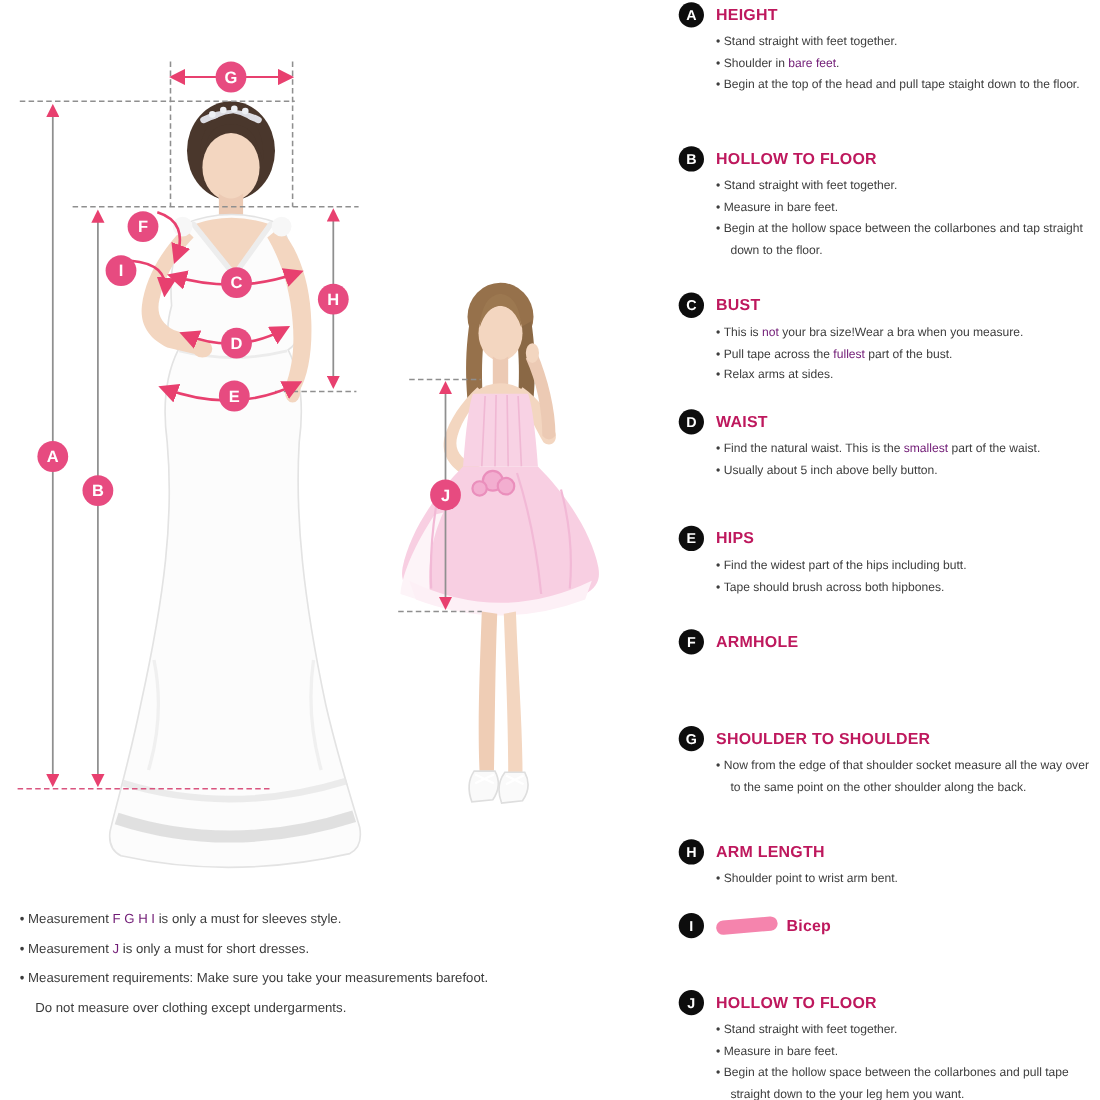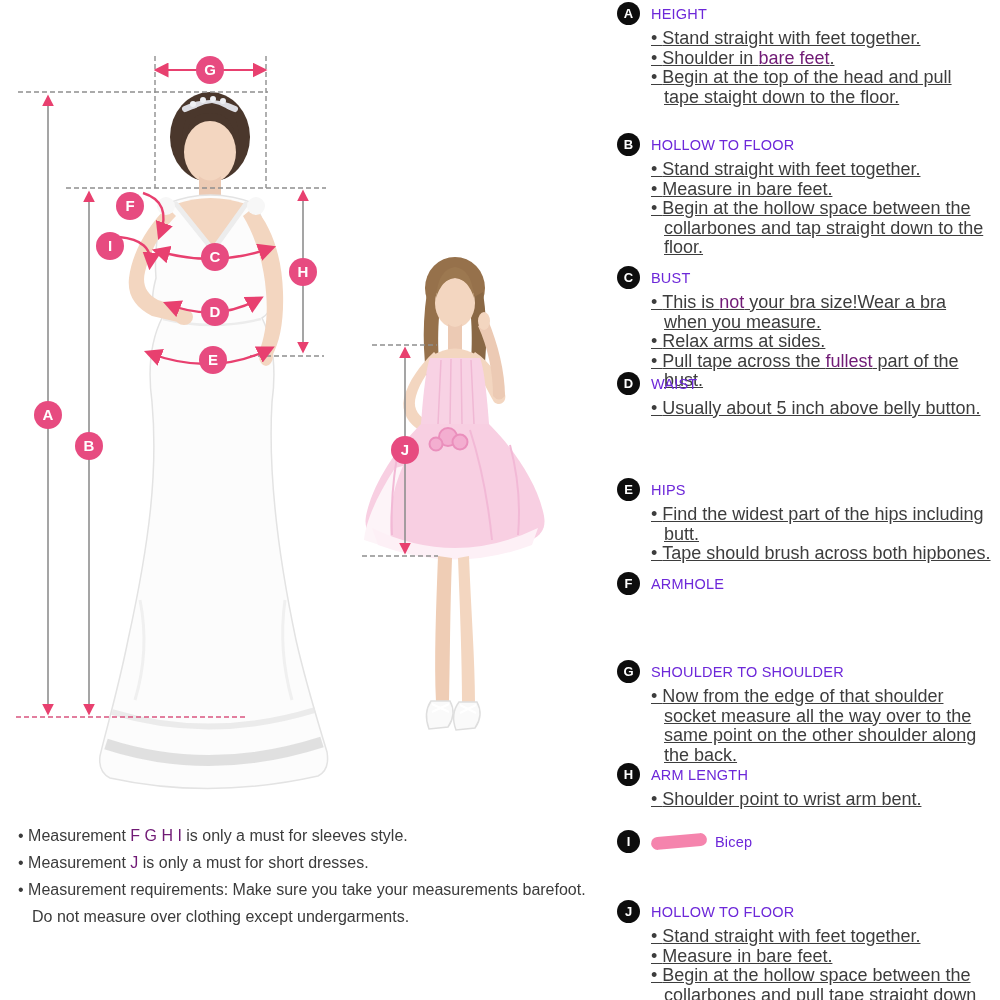--- a/index.html
+++ b/index.html
@@ -29,32 +29,32 @@
   .section:nth-of-type(5){top:478px;}
   .section:nth-of-type(6){top:572px;}
   .section:nth-of-type(7){top:660px;}
   .section:nth-of-type(8){top:763px;}
   .section:nth-of-type(9){top:830px;}
   .section:nth-of-type(10){top:900px;}
   .sec-head{display:flex;align-items:center;height:23px;}
   .badge{width:23px;height:23px;border-radius:50%;background:#0d0d0d;color:#fff;
     font-size:13px;font-weight:bold;display:flex;align-items:center;justify-content:center;
     flex:0 0 23px;}
-  .sec-title{margin-left:11px;font-size:14.5px;font-weight:normal;color:#6d28d9;
+  .sec-title{margin-left:11px;font-size:14.5px;font-weight:bold;color:#be185d;
     letter-spacing:.2px;display:flex;align-items:center;}
   .scribble{display:inline-block;width:56px;height:13px;background:#f584ad;
     border-radius:8px;transform:rotate(-5deg);margin-right:8px;}
   .sec-bullets{margin:4px 0 0 34px;width:340px;}
-  .bullet{font-size:18px;line-height:19.5px;color:#3d3d3d;
-    padding-left:13px;text-indent:-13px;text-decoration:underline;}
+  .bullet{font-size:11px;line-height:19.5px;color:#3d3d3d;
+    padding-left:13px;text-indent:-13px;}
   .bullet::before{content:"\2022\00a0";color:#3d3d3d;}
   .hl{color:#701a75;}
   
   #notes{position:absolute;left:18px;top:826px;width:575px;}
-  .note{font-size:16px;line-height:19px;color:#3b3b3b;margin-bottom:8px;
+  .note{font-size:12px;line-height:19px;color:#3b3b3b;margin-bottom:8px;
     padding-left:14px;text-indent:-14px;}
   .note::before{content:"\2022\00a0";}
   .note.no-bullet{text-indent:0;}
   .note.no-bullet::before{content:"";}
 </style>
 </head>
 <body>
 
 <svg id="diagram" width="620" height="1000" viewBox="0 0 620 1000" xmlns="http://www.w3.org/2000/svg">
   <defs>
@@ -223,30 +223,31 @@
         <div class="bullet"><span>Begin at the hollow space between  the collarbones and tap straight down to the floor.</span></div>
       </div>
     </div>
     <div class="section">
       <div class="sec-head">
         <span class="badge">C</span>
         <span class="sec-title">BUST</span>
       </div>
       <div class="sec-bullets">
         <div class="bullet"><span>This is </span><span class="hl">not</span><span> your bra size!Wear a bra when you measure.</span></div>
+        <div class="bullet"><span>Pull tape across the </span><span class="hl">fullest</span><span> part of the bust.</span></div>
         <div class="bullet"><span>Relax arms at sides.</span></div>
-        <div class="bullet"><span>Pull tape across the </span><span class="hl">fullest</span><span> part of the bust.</span></div>
       </div>
     </div>
     <div class="section">
       <div class="sec-head">
         <span class="badge">D</span>
         <span class="sec-title">WAIST</span>
       </div>
       <div class="sec-bullets">
+        <div class="bullet"><span>Find the natural waist. This is the </span><span class="hl">smallest</span><span> part of the waist.</span></div>
         <div class="bullet"><span>Usually about 5 inch above belly button.</span></div>
       </div>
     </div>
     <div class="section">
       <div class="sec-head">
         <span class="badge">E</span>
         <span class="sec-title">HIPS</span>
       </div>
       <div class="sec-bullets">
         <div class="bullet"><span>Find the widest part of the hips including butt.</span></div>

